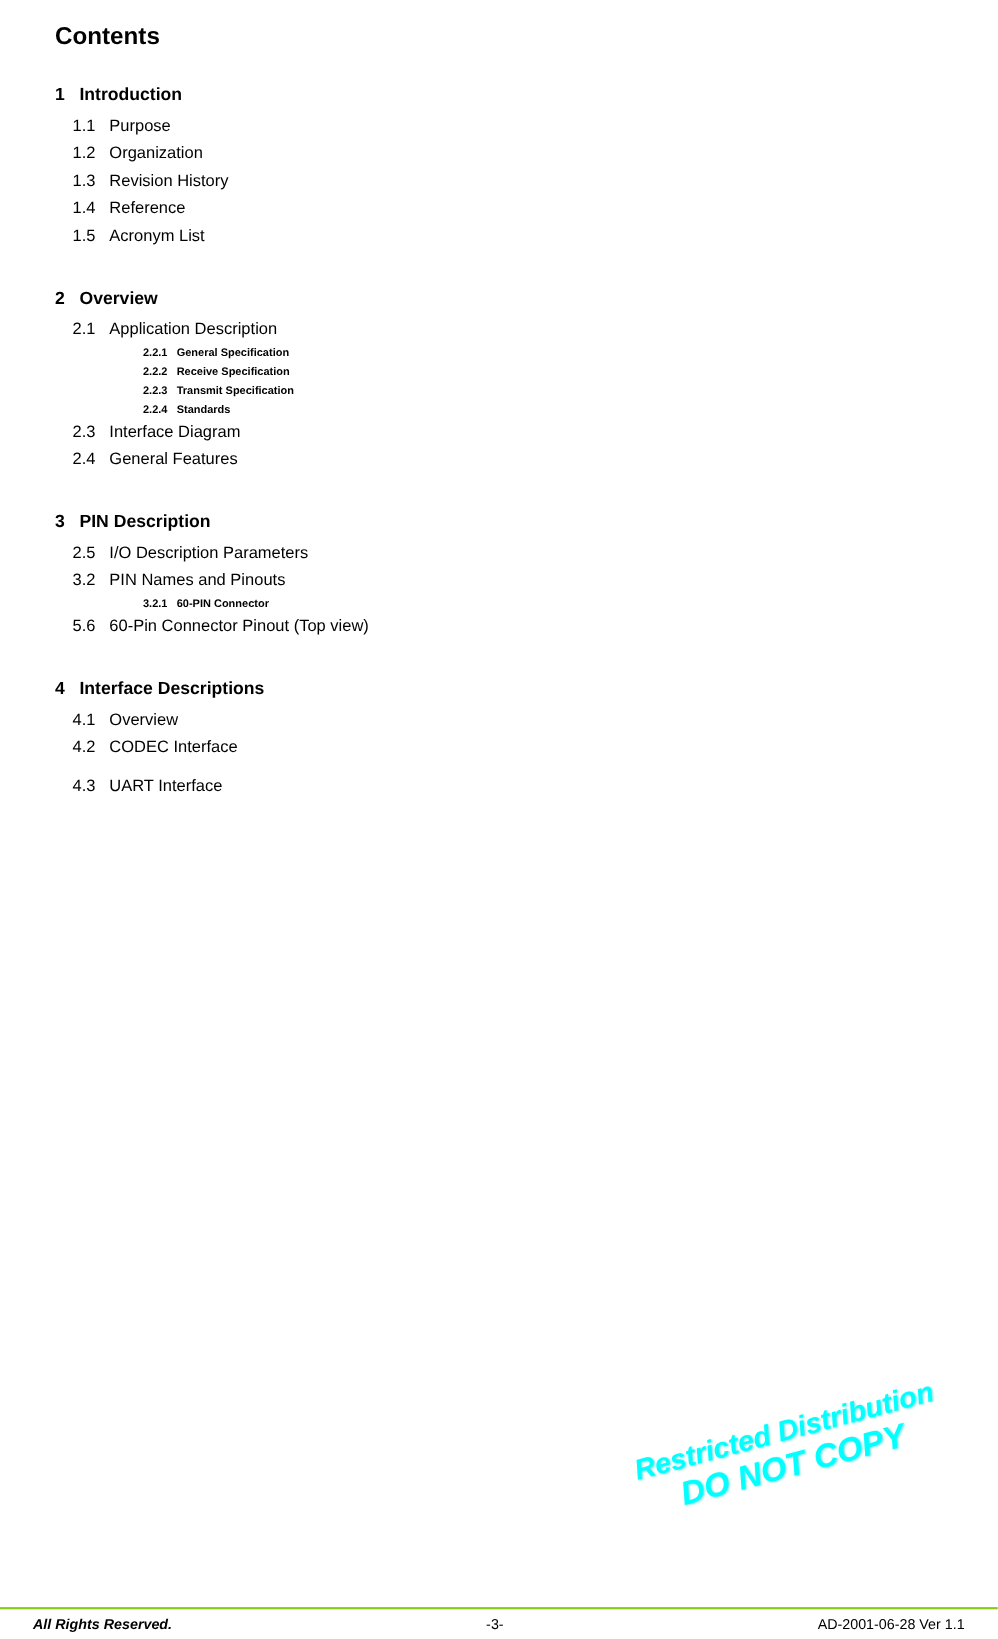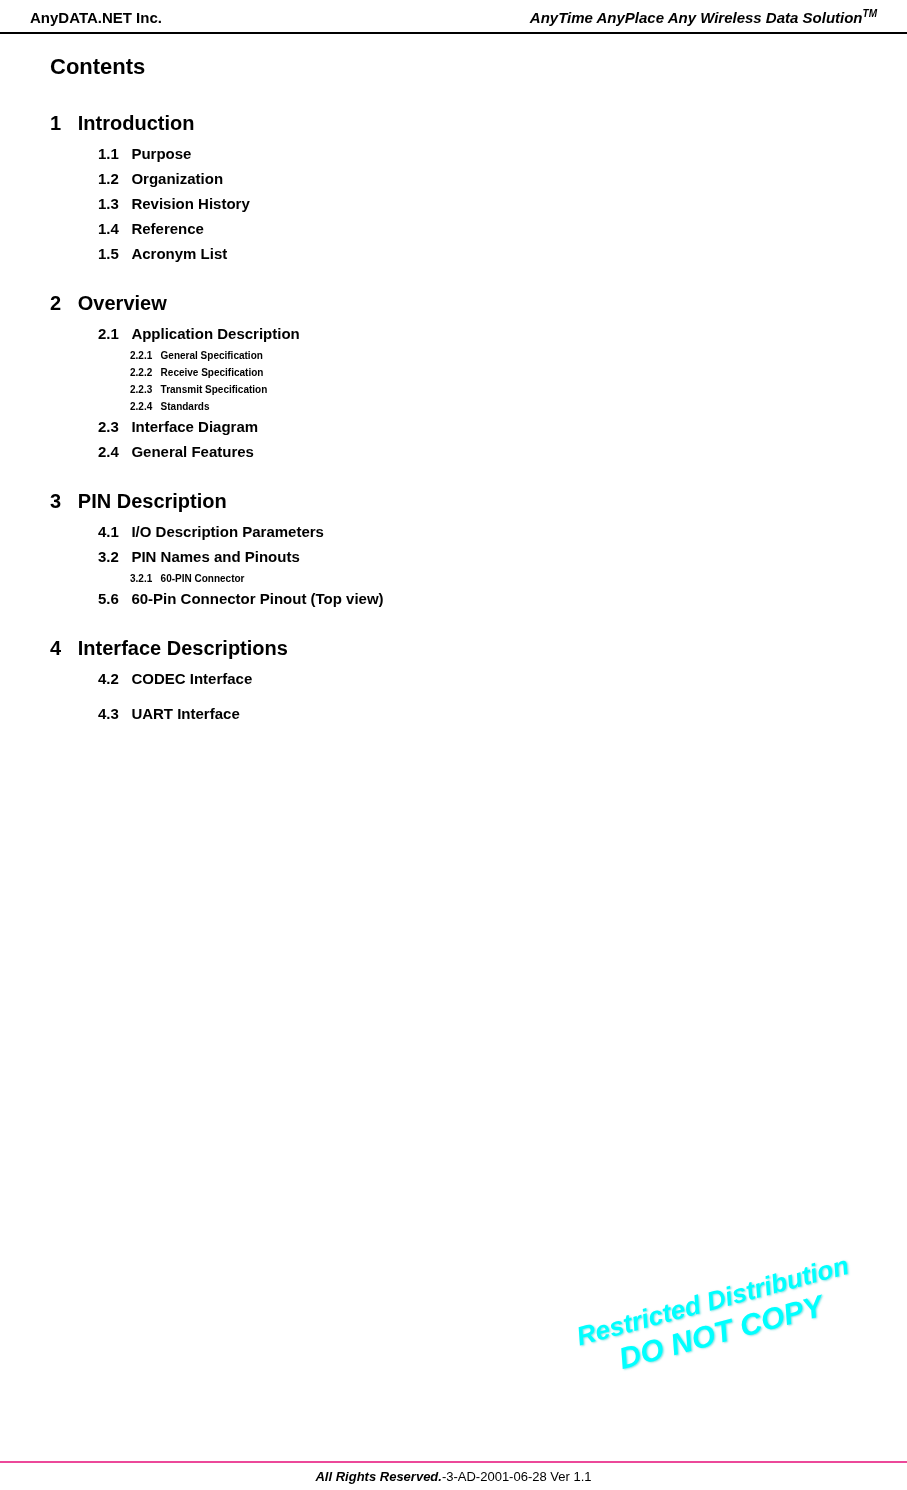--- a/index.html
+++ b/index.html
@@ -37,49 +37,50 @@
     }
     .header-right sup {
       font-size: 10px;
     }
     
     .footer {
       position: absolute;
       bottom: 0;
       left: 0;
       right: 0;
-      border-top: 2px solid #ec4899;
+      border-top: 2px solid #84cc16;
       display: flex;
-      justify-content: center;
+      justify-content: space-between;
       align-items: center;
       padding: 6px 30px;
       font-size: 13px;
     }
     .footer-left { font-weight: bold; font-style: italic; }
     .footer-center { font-size: 13px; }
     .footer-right { font-size: 13px; }
     
     .content {
       padding: 20px 50px 60px 50px;
     }
     .page-title {
       font-size: 22px;
       font-weight: bold;
       margin-bottom: 28px;
       padding-bottom: 4px;
     }
     .toc-item-level1 {
-      font-size: 20px;
+      font-size: 16px;
       font-weight: bold;
       margin-bottom: 10px;
+      margin-top: 10px;
     }
     .toc-item-level2 {
       font-size: 15px;
-      font-weight: bold;
-      margin-left: 48px;
+      font-weight: normal;
+      margin-left: 16px;
       margin-bottom: 8px;
     }
     .toc-item-level3 {
       font-size: 10px;
       font-weight: bold;
       margin-left: 80px;
       margin-bottom: 6px;
     }
     .toc-group {
       margin-bottom: 20px;
@@ -115,26 +116,20 @@
     }
     .section-spacer {
       height: 10px;
     }
   </style>
 </head>
 <body>
 
 <div class="page">
 
-  <div class="header">
-    <span class="header-left">AnyDATA.NET Inc.</span>
-    <span class="header-right">
-      <span>AnyTime AnyPlace Any Wireless Data Solution</span><sup>TM</sup>
-    </span>
-  </div>
 
   <div class="content">
     <div class="page-title">Contents</div>
 
     <div class="toc-group">
       <div class="toc-item-level1">
         <span>1</span>&nbsp;&nbsp;&nbsp;<span>Introduction</span>
       </div>
       <div class="toc-item-level2">
         <span>1.1</span>&nbsp;&nbsp;&nbsp;<span>Purpose</span>
@@ -182,38 +177,41 @@
       </div>
     </div>
 
     <div class="section-spacer"></div>
 
     <div class="toc-group">
       <div class="toc-item-level1">
         <span>3</span>&nbsp;&nbsp;&nbsp;<span>PIN Description</span>
       </div>
       <div class="toc-item-level2">
-        <span>4.1</span>&nbsp;&nbsp;&nbsp;<span>I/O Description Parameters</span>
+        <span>2.5</span>&nbsp;&nbsp;&nbsp;<span>I/O Description Parameters</span>
       </div>
       <div class="toc-item-level2">
         <span>3.2</span>&nbsp;&nbsp;&nbsp;<span>PIN Names and Pinouts</span>
       </div>
       <div class="toc-item-level3">
         <span>3.2.1</span>&nbsp;&nbsp;&nbsp;<span>60-PIN Connector</span>
       </div>
       <div class="toc-item-level2">
         <span>5.6</span>&nbsp;&nbsp;&nbsp;<span>60-Pin Connector Pinout (Top view)</span>
       </div>
     </div>
 
     <div class="section-spacer"></div>
 
     <div class="toc-group">
       <div class="toc-item-level1">
         <span>4</span>&nbsp;&nbsp;&nbsp;<span>Interface Descriptions</span>
+      </div>
+      <div class="toc-item-level2">
+        <span>4.1</span>&nbsp;&nbsp;&nbsp;<span>Overview</span>
       </div>
       <div class="toc-item-level2">
         <span>4.2</span>&nbsp;&nbsp;&nbsp;<span>CODEC Interface</span>
       </div>
       <div class="section-spacer"></div>
       <div class="toc-item-level2">
         <span>4.3</span>&nbsp;&nbsp;&nbsp;<span>UART Interface</span>
       </div>
     </div>
   </div>

